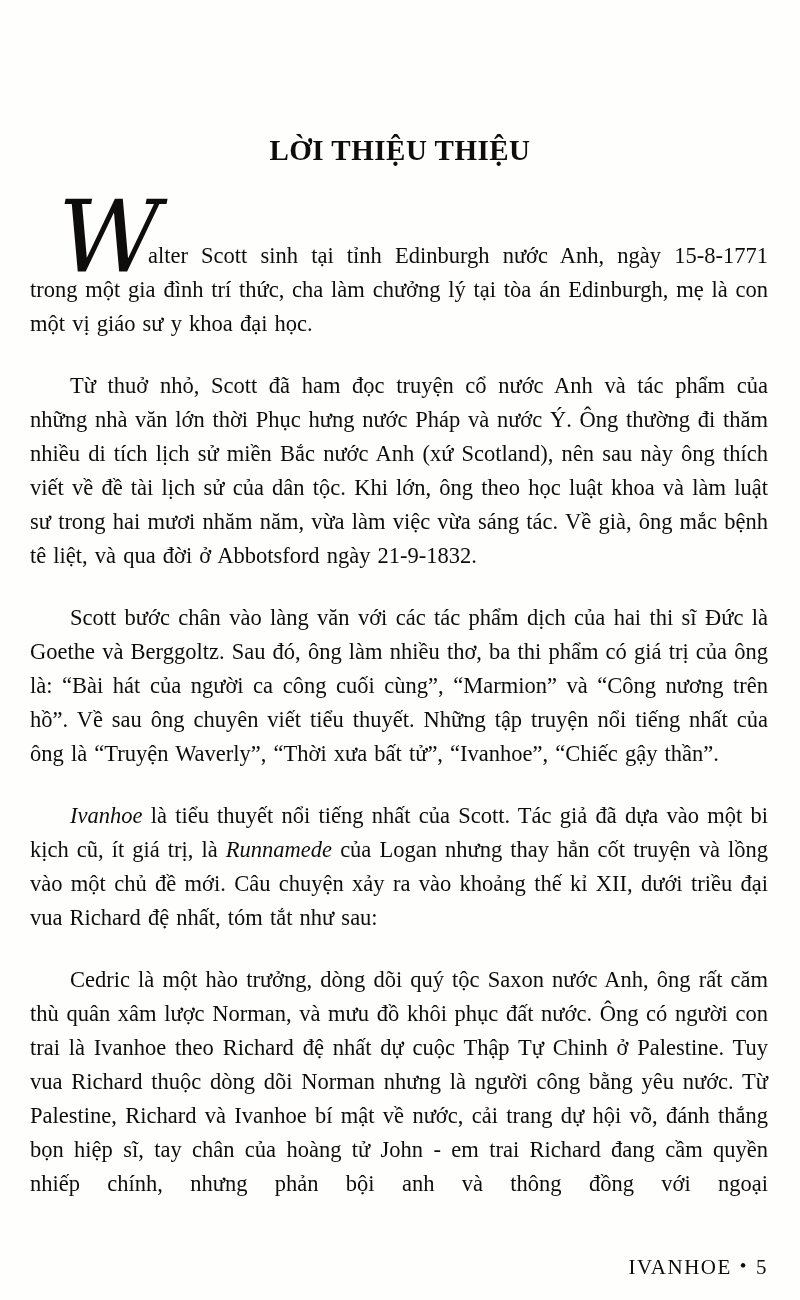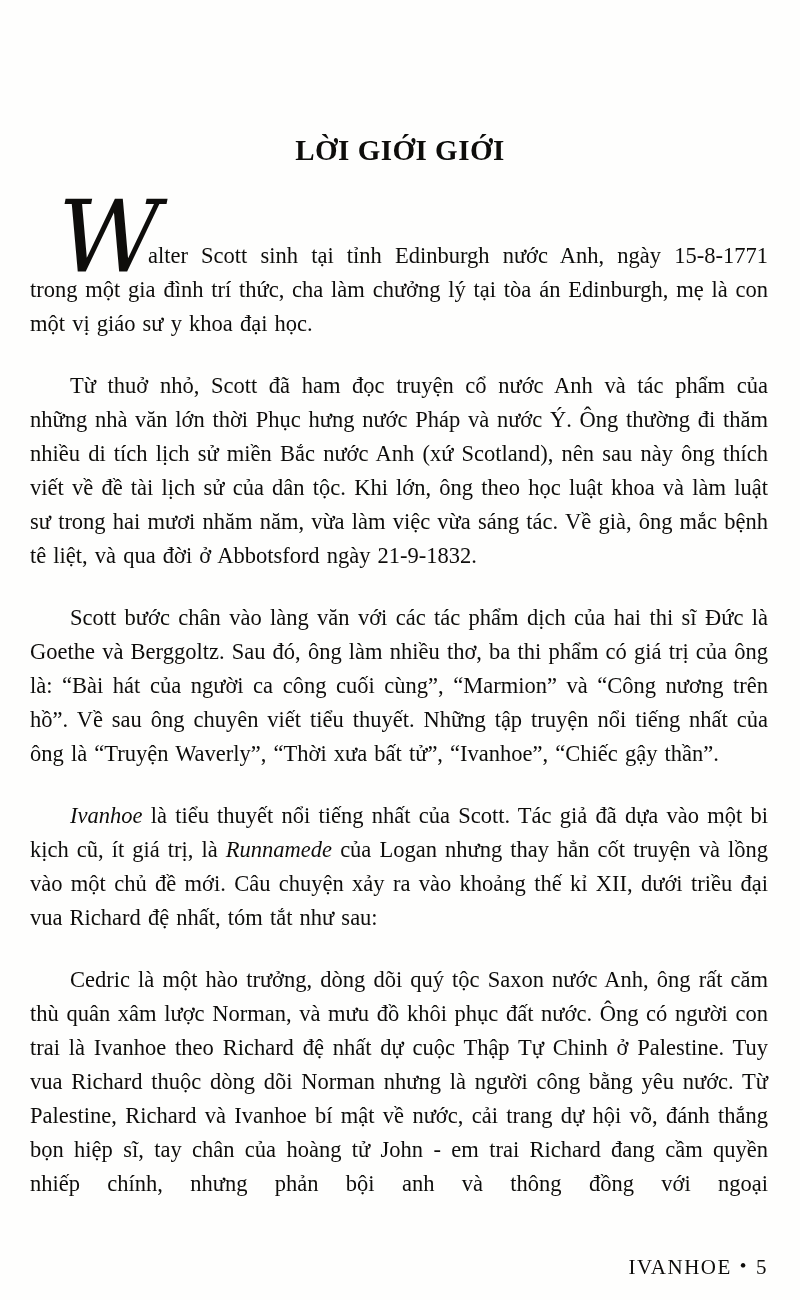--- a/index.html
+++ b/index.html
@@ -70,21 +70,21 @@
     margin: 0 8px;
     transform: translateY(-2px);
     font-size: 19px;
   }
 </style>
 </head>
 <body>
 
 <div class="page">
 
-  <h1 class="title">LỜI GIỚI GIỚI</h1>
+  <h1 class="title">LỜI THIỆU THIỆU</h1>
 
   <div class="content">
 
     <p class="para first">
       <span class="dropcap">W</span>
       <span><span>alter Scott sinh tại tỉnh Edinburgh nước Anh, ngày 15-8-1771 trong một gia đình trí thức, cha làm chưởng lý tại tòa án Edinburgh, mẹ là con một vị giáo sư y khoa đại học.</span></span>
     </p>
 
     <p class="para indent"><span>Từ thuở nhỏ, Scott đã ham đọc truyện cổ nước Anh và tác phẩm của những nhà văn lớn thời Phục hưng nước Pháp và nước Ý. Ông thường đi thăm nhiều di tích lịch sử miền Bắc nước Anh (xứ Scotland), nên sau này ông thích viết về đề tài lịch sử của dân tộc. Khi lớn, ông theo học luật khoa và làm luật sư trong hai mươi nhăm năm, vừa làm việc vừa sáng tác. Về già, ông mắc bệnh tê liệt, và qua đời ở Abbotsford ngày 21-9-1832.</span></p>
 

